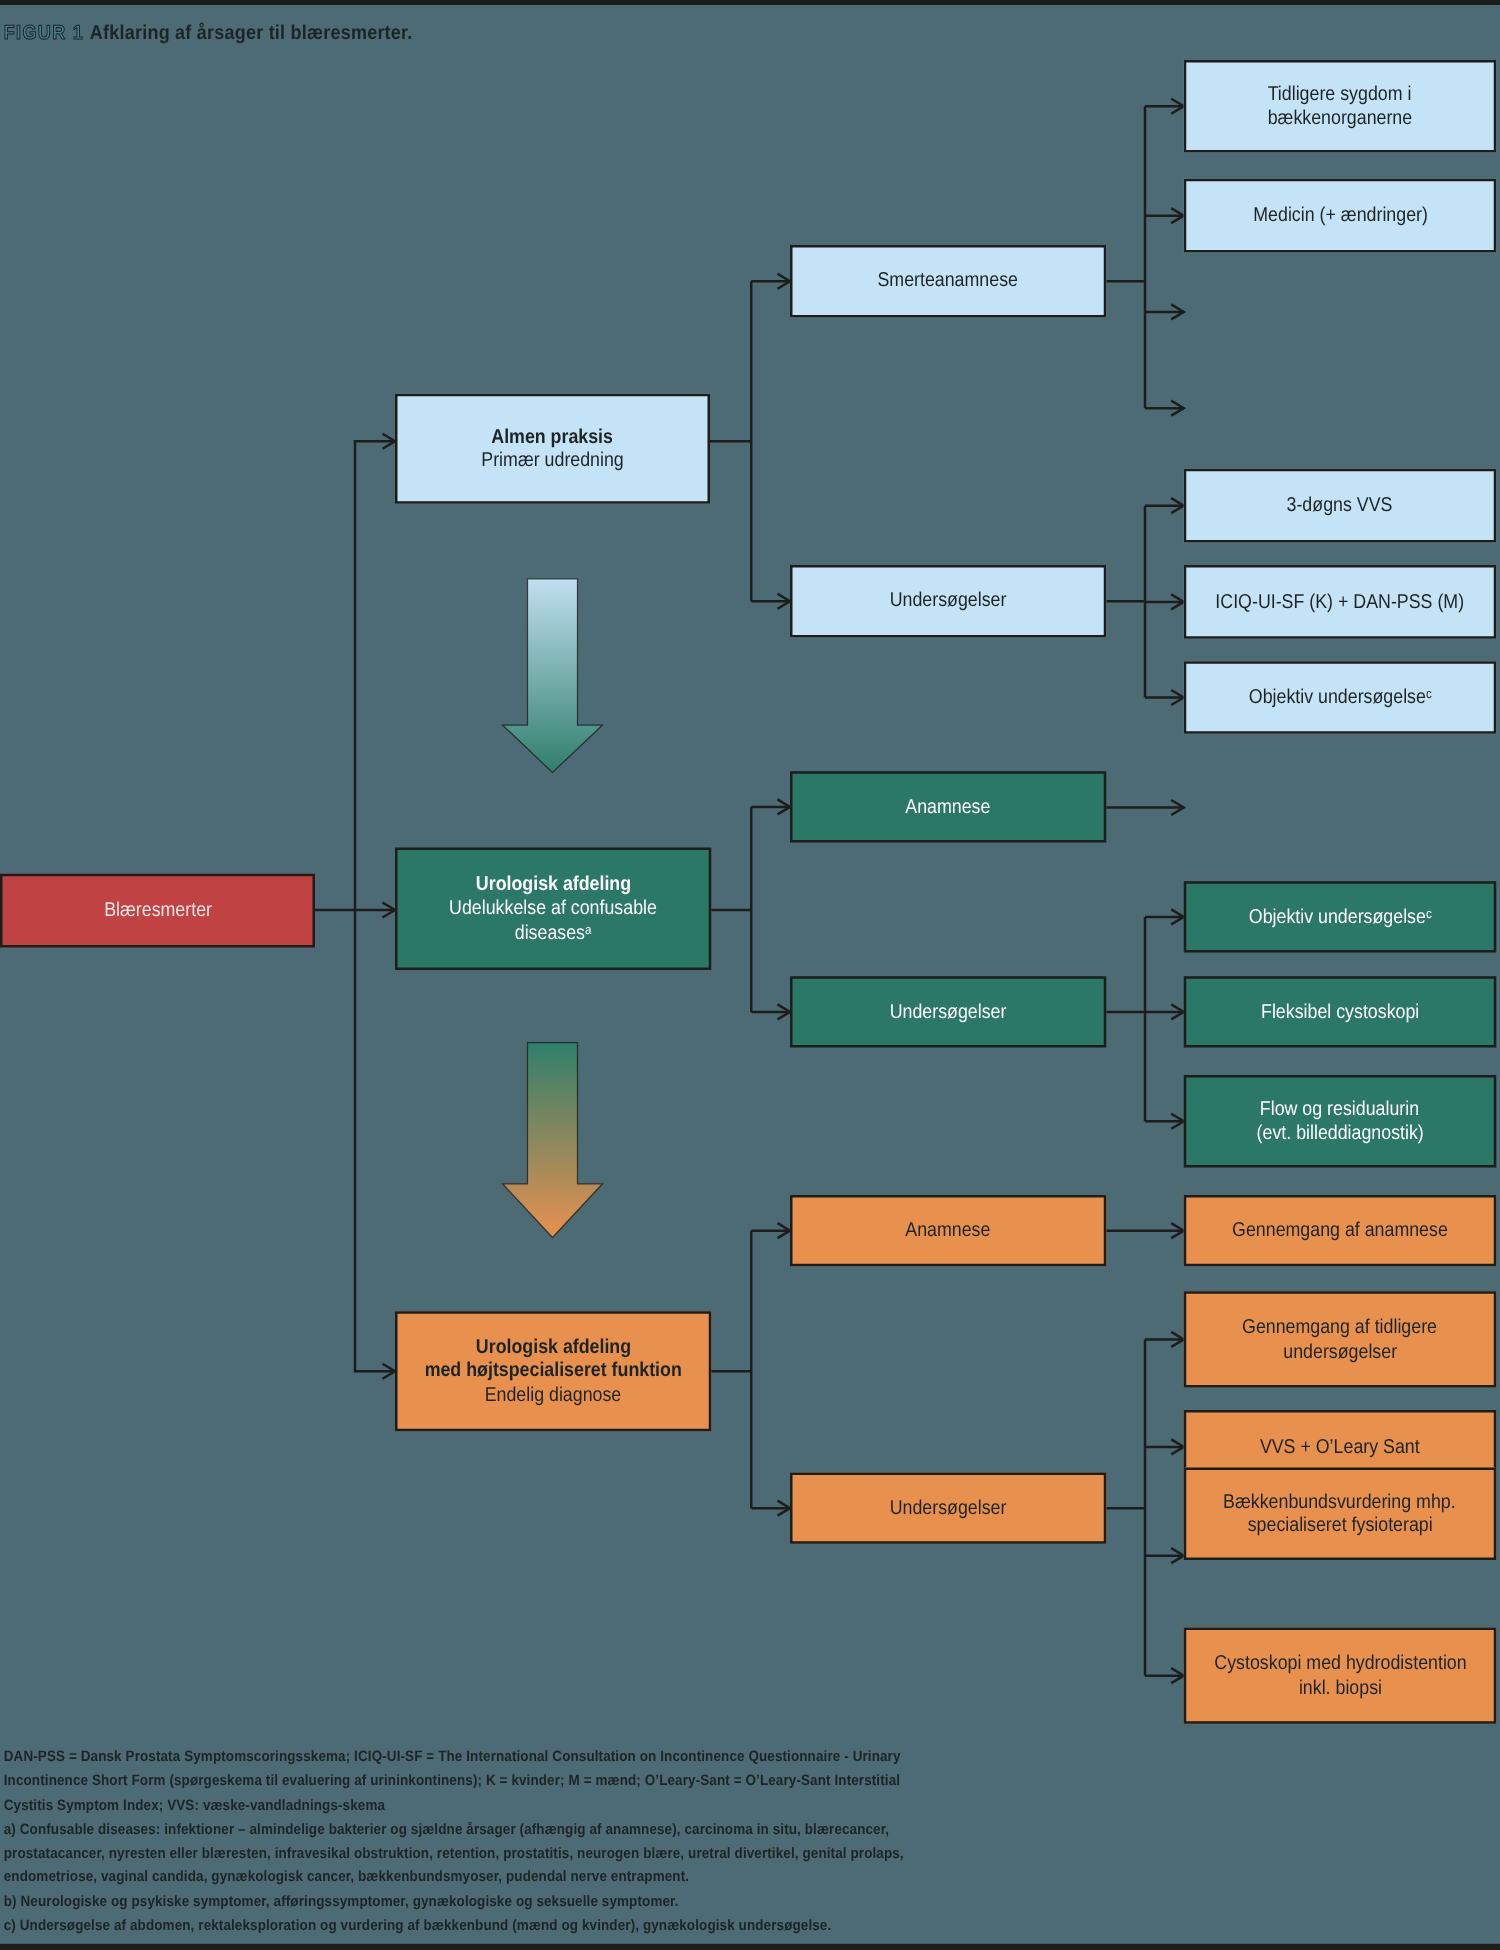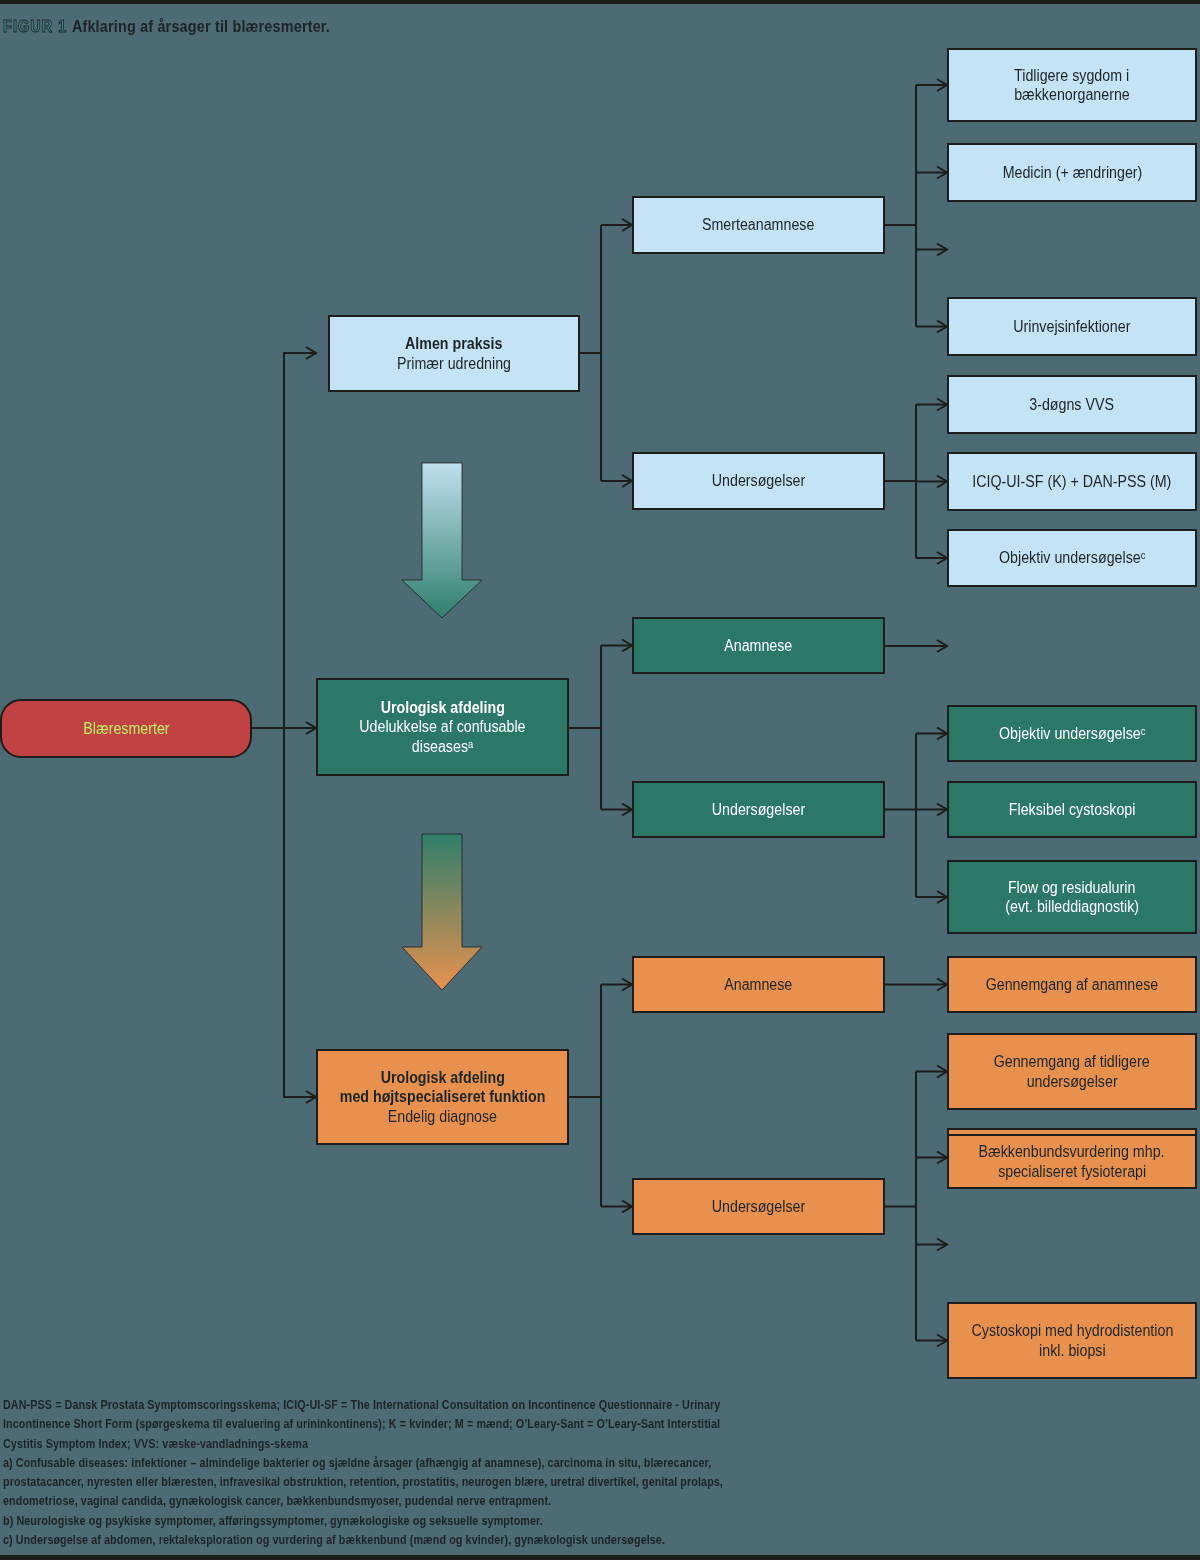--- a/index.html
+++ b/index.html
@@ -53,21 +53,21 @@
     font-size: 16px;
     line-height: 19.5px;
     padding: 4px 8px;
   }
   .box .ln { display: block; transform: scaleX(0.89); transform-origin: 50% 50%; }
   .box .b { font-weight: bold; }
   .box sup { font-size: 10.5px; line-height: 0; vertical-align: 4px; }
   .blue   { background: var(--tier1-fill, #c5e3f6); color: #1d2426; }
   .green  { background: var(--tier2-fill, #2b7866); color: #ffffff; }
   .orange { background: var(--tier3-fill, #e8914f); color: #1d2426; }
-  .red    { background: var(--root-fill, #c04242); color: #bef264; border-radius: 21px; }
+  .red    { background: var(--root-fill, #c04242); color: #e5e5e5; }
   .footnotes {
     position: absolute;
     left: 3px;
     top: 1396px;
     font-size: 12px;
     font-weight: bold;
     line-height: 19.3px;
     color: #1d2426;
     letter-spacing: 0.1px;
   }
@@ -163,41 +163,38 @@
       <path d="M937 1151.5 L947 1157.5 L937 1163.5"></path>
       <path d="M937 1238.5 L947 1244.5 L937 1250.5"></path>
       <path d="M937 1334.5 L947 1340.5 L937 1346.5"></path>
     </g>
   </svg>
 
   <div class="box red" style="left:0px;top:699px;width:252px;height:59px">
     <div class="ln">Blæresmerter</div>
   </div>
 
-  <div class="box blue" style="left:328px;top:315px;width:252px;height:77px">
+  <div class="box blue" style="left:316px;top:315px;width:252px;height:88px">
     <div class="ln b">Almen praksis</div>
     <div class="ln">Primær udredning</div>
   </div>
 
   <div class="box blue" style="left:632px;top:196px;width:253px;height:58px">
     <div class="ln">Smerteanamnese</div>
   </div>
   <div class="box blue" style="left:632px;top:452px;width:253px;height:58px">
     <div class="ln">Undersøgelser</div>
   </div>
 
   <div class="box blue" style="left:947px;top:48px;width:250px;height:74px">
     <div class="ln">Tidligere sygdom i</div>
     <div class="ln">bækkenorganerne</div>
   </div>
   <div class="box blue" style="left:947px;top:143px;width:250px;height:59px">
     <div class="ln">Medicin (+ ændringer)</div>
-  </div>
-  <div class="box blue" style="left:947px;top:297px;width:250px;height:59px">
-    <div class="ln">Urinvejsinfektioner</div>
   </div>
   <div class="box blue" style="left:947px;top:375px;width:250px;height:59px">
     <div class="ln">3-døgns VVS</div>
   </div>
   <div class="box blue" style="left:947px;top:452px;width:250px;height:59px">
     <div class="ln">ICIQ-UI-SF (K) + DAN-PSS (M)</div>
   </div>
   <div class="box blue" style="left:947px;top:529px;width:250px;height:58px">
     <div class="ln"><span>Objektiv undersøgelse</span><sup>c</sup></div>
   </div>
@@ -242,21 +239,21 @@
   <div class="box orange" style="left:947px;top:956px;width:250px;height:57px">
     <div class="ln">Gennemgang af anamnese</div>
   </div>
   <div class="box orange" style="left:947px;top:1128px;width:250px;height:59px">
     <div class="ln">VVS + O’Leary Sant</div>
   </div>
   <div class="box orange" style="left:947px;top:1033px;width:250px;height:77px">
     <div class="ln">Gennemgang af tidligere</div>
     <div class="ln">undersøgelser</div>
   </div>
-  <div class="box orange" style="left:947px;top:1134px;width:250px;height:55px">
+  <div class="box orange" style="left:947px;top:1174px;width:250px;height:74px">
     <div class="ln">Bækkenbundsvurdering mhp.</div>
     <div class="ln">specialiseret fysioterapi</div>
   </div>
   <div class="box orange" style="left:947px;top:1302px;width:250px;height:77px">
     <div class="ln">Cystoskopi med hydrodistention</div>
     <div class="ln">inkl. biopsi</div>
   </div>
 
   <div class="footnotes">
     <div class="fl">DAN-PSS = Dansk Prostata Symptomscoringsskema; ICIQ-UI-SF = The International Consultation on Incontinence Questionnaire - Urinary</div>

